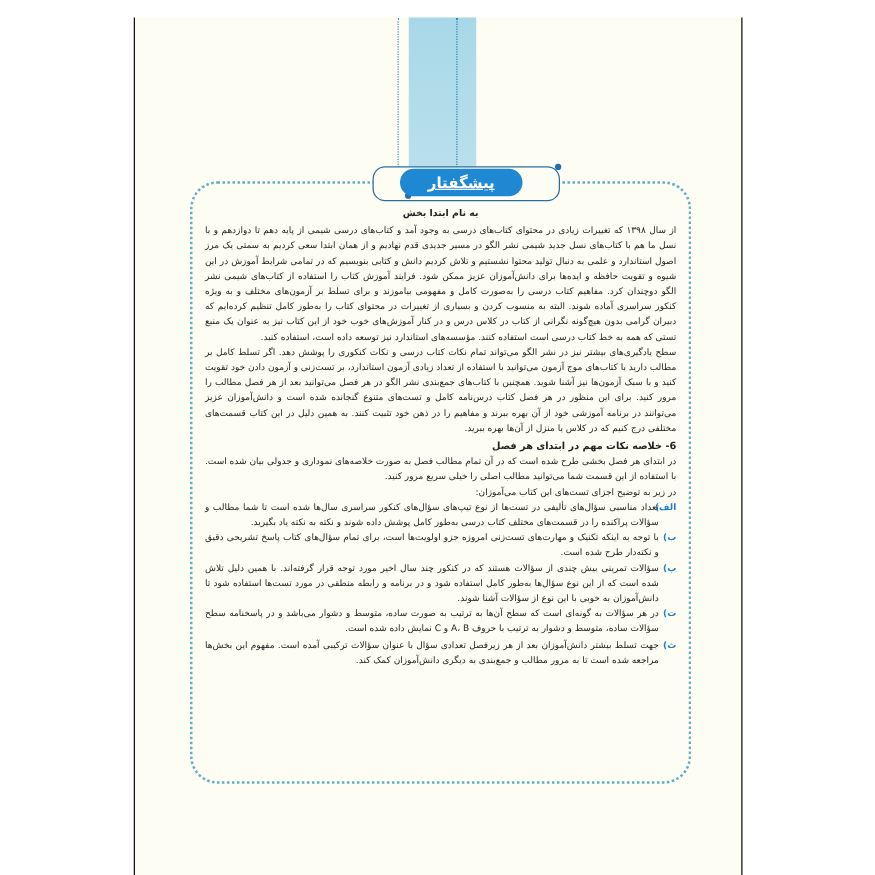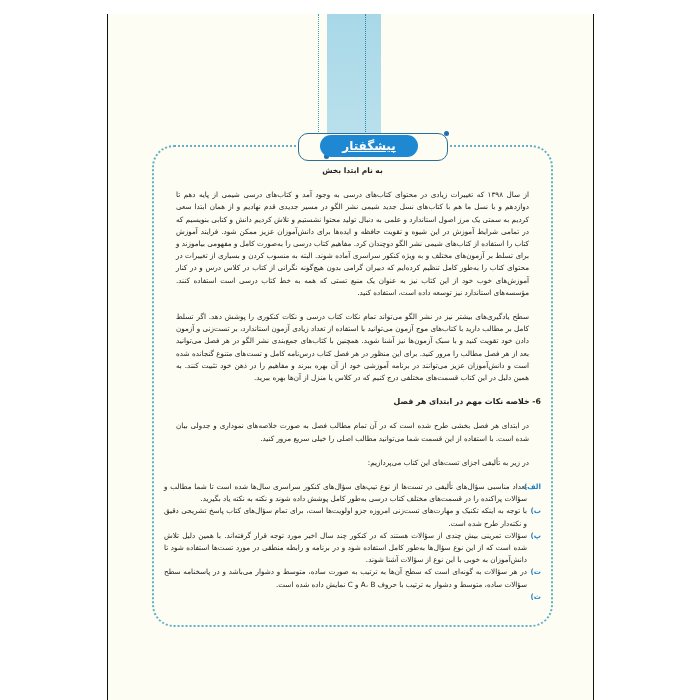--- a/index.html
+++ b/index.html
@@ -15,21 +15,21 @@
          border:2px dotted #5fb0c5; border-radius:22px; background:#fdfdf3; }
   .badge-wrap { position:absolute; left:144px; top:-14px; width:154px; height:28px; }
   .badge-outline { position:absolute; left:0; top:0; width:148px; height:26px; border:1.5px solid #2a6f9a;
                    border-radius:10px; background:#fdfdf3; }
   .badge { position:absolute; left:22px; top:2px; width:98px; height:22px; background:#1f88d2; border-radius:12px;
            color:#fff; font-size:12px; font-weight:bold; text-align:center; line-height:22px; text-decoration:underline; }
   .badge-dot { position:absolute; width:5px; height:5px; border-radius:50%; background:#1f6fb0; }
   .content { position:absolute; left:10px; right:10px; top:18px; direction:rtl; text-align:justify;
              font-size:7.2px; line-height:12.2px; color:#222; }
   .title { text-align:center; font-weight:bold; font-size:7.5px; margin-bottom:1px; }
-  .p { margin:12px; }
+  .p { margin:0; }
   .h { font-weight:bold; font-size:7.8px; margin-top:2px; }
   .item { position:relative; padding-right:14px; }
   .mark { position:absolute; right:0; top:0; color:#1f7fc8; font-weight:bold; }
 </style>
 </head>
 <body>
 
 <div class="page">
   <div class="strip-line1"></div>
   <div class="strip-band"></div>
@@ -44,36 +44,37 @@
     </div>
 
     <div class="content">
       <div class="title">به نام ابتدا بخش</div>
       <p class="p">از سال ۱۳۹۸ که تغییرات زیادی در محتوای کتاب‌های درسی به وجود آمد و کتاب‌های درسی شیمی از پایه دهم تا دوازدهم و با نسل ما هم با کتاب‌های نسل جدید شیمی نشر الگو در مسیر جدیدی قدم نهادیم و از همان ابتدا سعی کردیم به سمتی یک مرز اصول استاندارد و علمی به دنبال تولید محتوا نشستیم و تلاش کردیم دانش و کتابی بنویسیم که در تمامی شرایط آموزش در این شیوه و تقویت حافظه و ایده‌ها برای دانش‌آموزان عزیز ممکن شود. فرایند آموزش کتاب را استفاده از کتاب‌های شیمی نشر الگو دوچندان کرد. مفاهیم کتاب درسی را به‌صورت کامل و مفهومی بیاموزند و برای تسلط بر آزمون‌های مختلف و به ویژه کنکور سراسری آماده شوند. البته به منسوب کردن و بسیاری از تغییرات در محتوای کتاب را به‌طور کامل تنظیم کرده‌ایم که دبیران گرامی بدون هیچ‌گونه نگرانی از کتاب در کلاس درس و در کنار آموزش‌های خوب خود از این کتاب نیز به عنوان یک منبع تستی که همه به خط کتاب درسی است استفاده کنند. مؤسسه‌های استاندارد نیز توسعه داده است، استفاده کنید.</p>
       <p class="p">سطح یادگیری‌های بیشتر نیز در نشر الگو می‌تواند تمام نکات کتاب درسی و نکات کنکوری را پوشش دهد. اگر تسلط کامل بر مطالب دارید با کتاب‌های موج آزمون می‌توانید با استفاده از تعداد زیادی آزمون استاندارد، بر تست‌زنی و آزمون دادن خود تقویت کنید و با سبک آزمون‌ها نیز آشنا شوید. همچنین با کتاب‌های جمع‌بندی نشر الگو در هر فصل می‌توانید بعد از هر فصل مطالب را مرور کنید. برای این منظور در هر فصل کتاب درس‌نامه کامل و تست‌های متنوع گنجانده شده است و دانش‌آموزان عزیز می‌توانند در برنامه آموزشی خود از آن بهره ببرند و مفاهیم را در ذهن خود تثبیت کنند. به همین دلیل در این کتاب قسمت‌های مختلفی درج کنیم که در کلاس یا منزل از آن‌ها بهره ببرید.</p>
 
       <div class="h">6- خلاصه نکات مهم در ابتدای هر فصل</div>
       <p class="p">در ابتدای هر فصل بخشی طرح شده است که در آن تمام مطالب فصل به صورت خلاصه‌های نموداری و جدولی بیان شده است. با استفاده از این قسمت شما می‌توانید مطالب اصلی را خیلی سریع مرور کنید.</p>
 
-      <p class="p">در زیر به تألیفی اجزای تست‌های این کتاب می‌پردازیم:</p>
+      <p class="p">در زیر به توضیح اجزای تست‌های این کتاب می‌آموزان:</p>
 
       <div class="item">
         <span class="mark">الف)</span>
         <span>تعداد مناسبی سؤال‌های تألیفی در تست‌ها از نوع تیپ‌های سؤال‌های کنکور سراسری سال‌ها شده است تا شما مطالب و سؤالات پراکنده را در قسمت‌های مختلف کتاب درسی به‌طور کامل پوشش داده شوند و نکته به نکته یاد بگیرید.</span>
       </div>
       <div class="item">
         <span class="mark">ب)</span>
         <span>با توجه به اینکه تکنیک و مهارت‌های تست‌زنی امروزه جزو اولویت‌ها است، برای تمام سؤال‌های کتاب پاسخ تشریحی دقیق و نکته‌دار طرح شده است.</span>
       </div>
       <div class="item">
         <span class="mark">پ)</span>
         <span>سؤالات تمرینی بیش چندی از سؤالات هستند که در کنکور چند سال اخیر مورد توجه قرار گرفته‌اند. با همین دلیل تلاش شده است که از این نوع سؤال‌ها به‌طور کامل استفاده شود و در برنامه و رابطه منطقی در مورد تست‌ها استفاده شود تا دانش‌آموزان به خوبی با این نوع از سؤالات آشنا شوند.</span>
       </div>
       <div class="item">
         <span class="mark">ت)</span>
         <span>در هر سؤالات به گونه‌ای است که سطح آن‌ها به ترتیب به صورت ساده، متوسط و دشوار می‌باشد و در پاسخنامه سطح سؤالات ساده، متوسط و دشوار به ترتیب با حروف A، B و C نمایش داده شده است.</span>
       </div>
       <div class="item">
         <span class="mark">ث)</span>
+        <span>جهت تسلط بیشتر دانش‌آموزان بعد از هر زیرفصل تعدادی سؤال با عنوان سؤالات ترکیبی آمده است. مفهوم این بخش‌ها مراجعه شده است تا به مرور مطالب و جمع‌بندی به دیگری دانش‌آموزان کمک کند.</span>
       </div>
     </div>
   </div>
 </div>
 
 </body></html>

